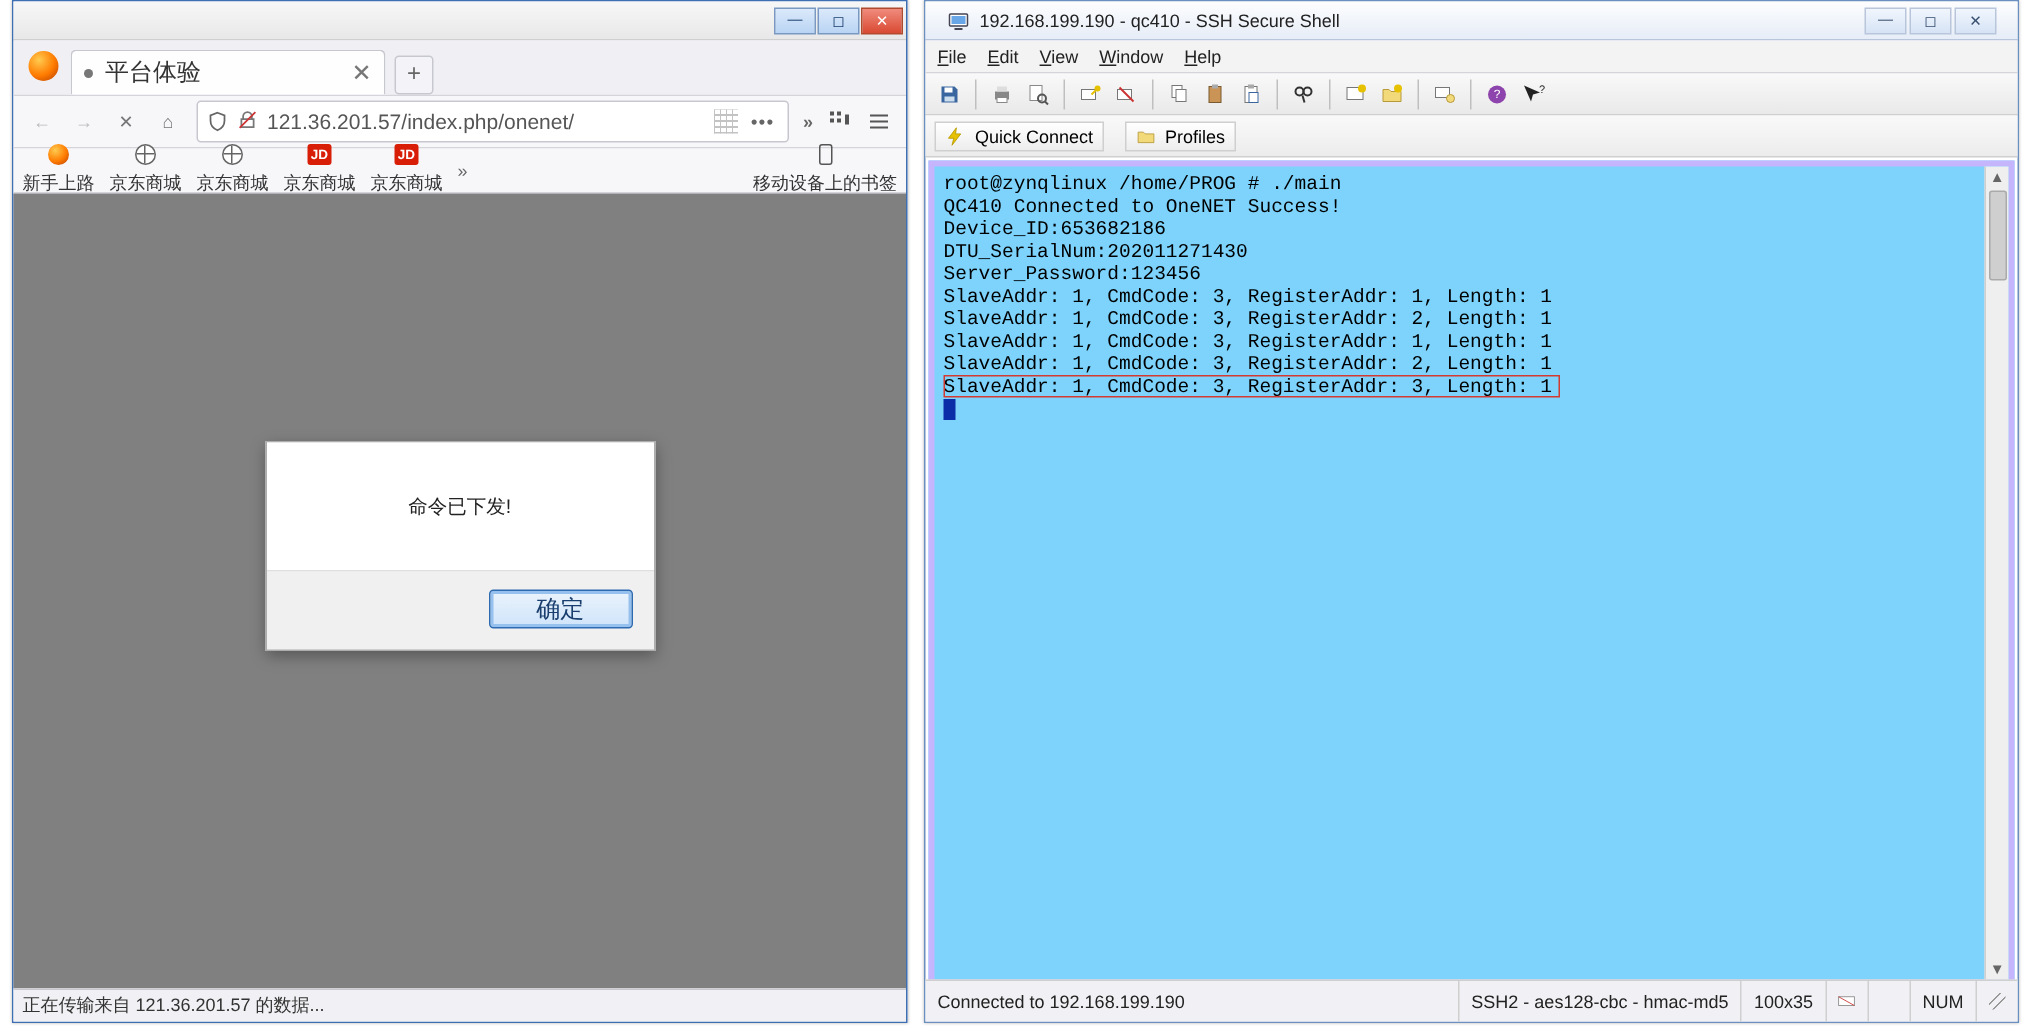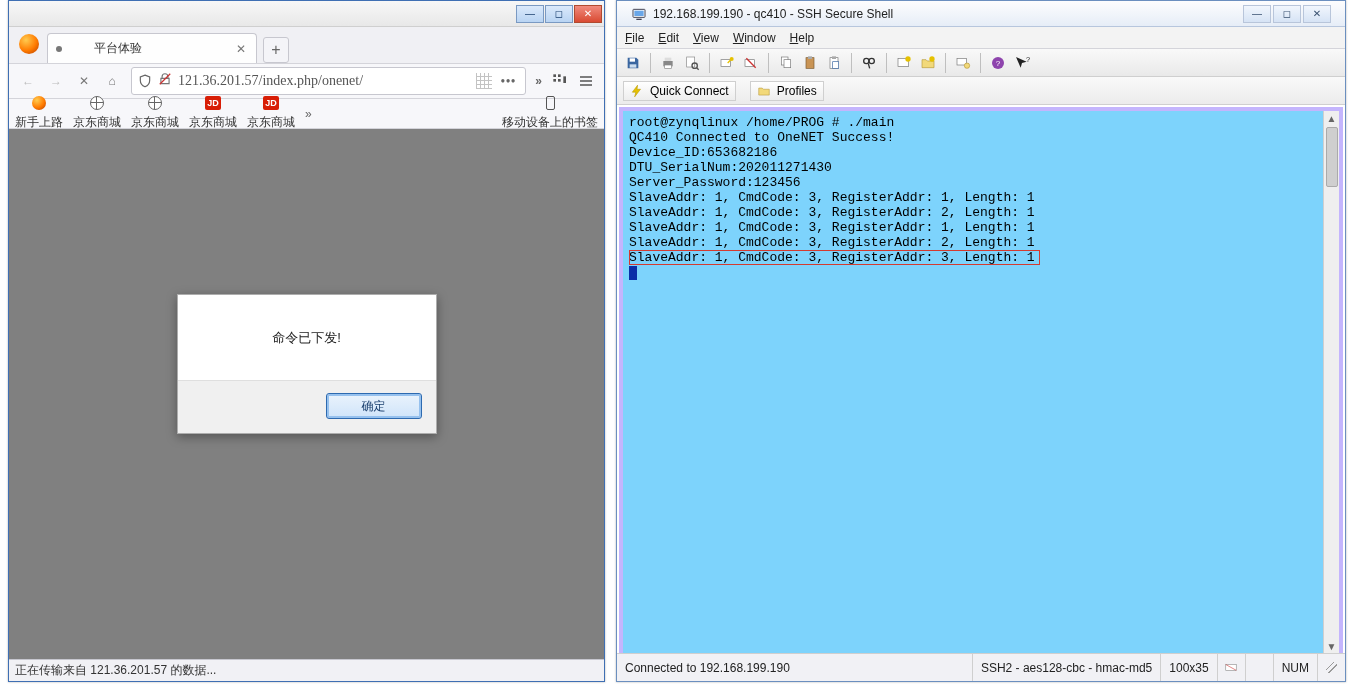--- a/index.html
+++ b/index.html
@@ -27,36 +27,36 @@
   .titlebar-left .winbtn.close { background:linear-gradient(#f08b7d,#d94a32); border-color:#b04a2f; color:#fff; }
 
   .tabstrip {
     height:36px; background:#f0f0f4; display:flex; align-items:flex-end; padding-left:38px; position:relative;
   }
   .tabstrip .ff-icon { position:absolute; left:10px; top:7px; width:20px; height:20px; border-radius:50%;
     background: radial-gradient(circle at 35% 30%, #ffcb4f, #ff7b00 55%, #b33b00); }
   .tab {
     height:30px; min-width:210px; max-width:220px; border:1px solid #c7c7cf; border-bottom:none;
     border-radius:4px 4px 0 0; background:#fefefe; display:flex; align-items:center; padding:0 8px;
-    font-size:12px; color:#333;gap:24px;
+    font-size:16px; color:#333;
   }
   .tab .dot { width:6px; height:6px; border-radius:50%; background:#777; margin-right:8px; }
   .tab .tab-x { margin-left:auto; width:14px; height:14px; display:flex; align-items:center; justify-content:center; color:#777; cursor:pointer; }
   .newtab { width:26px; height:26px; margin-left:6px; border:1px solid #c7c7cf; border-radius:3px;
     display:flex; align-items:center; justify-content:center; background:#f4f4f8; color:#666; cursor:pointer; font-size:16px; }
 
   .addrbar {
     height:36px; border-top:1px solid #d4d4da; border-bottom:1px solid #d4d4da;
     background:#f7f7fa; display:flex; align-items:center; padding:0 6px; gap:2px;
   }
   .nav-btn { width:26px; height:26px; display:flex; align-items:center; justify-content:center; color:#777; cursor:pointer; border-radius:3px; }
   .nav-btn.disabled { color:#bbb; cursor:default; }
   .urlbox {
     flex:1; height:28px; border:1px solid #c7c7cf; border-radius:3px; background:#fff;
-    display:flex; align-items:center; padding:0 6px; gap:6px; margin:0 4px;font-family:Liberation Serif, serif;
+    display:flex; align-items:center; padding:0 6px; gap:6px; margin:0 4px;
   }
   .shield { width:14px; height:14px; color:#666; display:flex; align-items:center; justify-content:center; }
   .lock-slash { font-size:13px; color:#888; position:relative; }
   .urlbox .urltext { font-size:14px; color:#555; white-space:nowrap; overflow:hidden; }
   .urlbox .hash { margin-left:auto; width:16px; height:16px; background:
      repeating-linear-gradient(0deg,#555 0 1px,transparent 1px 4px),
      repeating-linear-gradient(90deg,#555 0 1px,transparent 1px 4px); opacity:.35; }
   .dots3 { color:#666; font-weight:bold; letter-spacing:1px; cursor:pointer; padding:0 3px;}
   .gg { width:24px; height:24px; display:flex; align-items:center; justify-content:center; }
 
@@ -79,21 +79,21 @@
     display:flex; align-items:center; justify-content:center;
   }
   .dialog {
     width:260px; background:#f0f0f0; border:1px solid #adadad; box-shadow:0 3px 10px rgba(0,0,0,.35);
     padding-bottom:10px; position:relative; top:-30px;
   }
   .dialog .msg { height:86px; display:flex; align-items:center; justify-content:center; font-size:13px; color:#222; background:#fff; border-bottom:1px solid #dfdfdf; }
   .dialog .btnrow { display:flex; justify-content:flex-end; padding:12px 14px 4px; }
   .dialog .okbtn {
     min-width:96px; height:26px; border:1px solid #2d6ab0; border-radius:3px;
-    background:linear-gradient(#eaf3fc,#cfe4fa); color:#1a3f6e; cursor:pointer; font-size:12px;
+    background:linear-gradient(#eaf3fc,#cfe4fa); color:#1a3f6e; cursor:pointer; font-size:16px;
     box-shadow:0 0 0 2px #96c1ee inset;
   }
   .statusbar-left {
     position:absolute; left:0; right:0; bottom:0; height:22px; border-top:1px solid #c7c7cf;
     background:#f1f1f5; display:flex; align-items:center; padding:0 6px; font-size:12px; color:#333;
   }
 
   
   .win-right { left:616px; top:0; width:730px; height:682px; border-color:#6b8fbf; }
   .titlebar-right {

